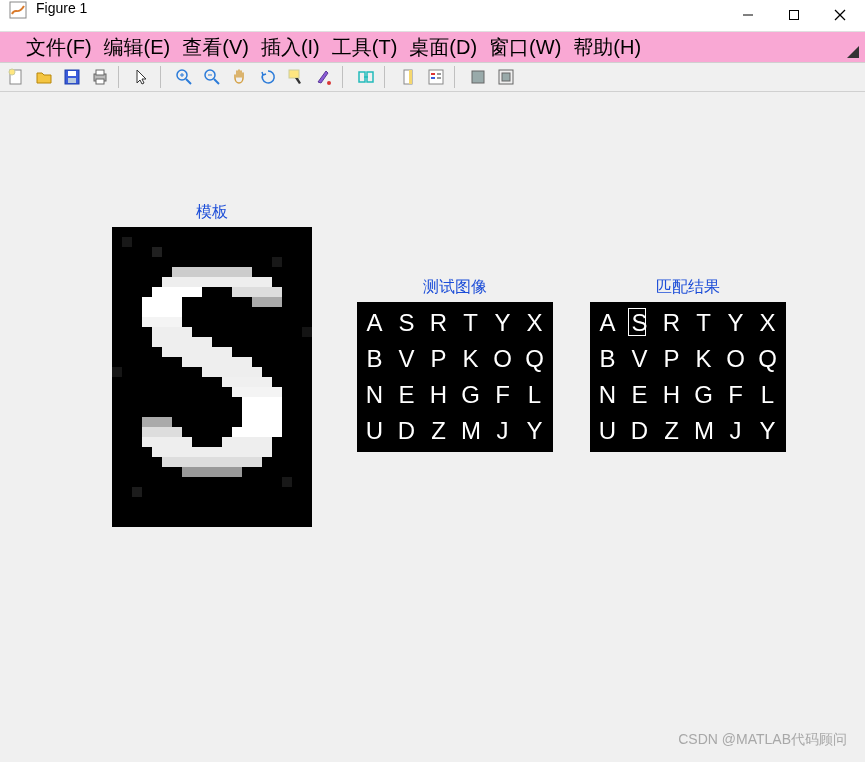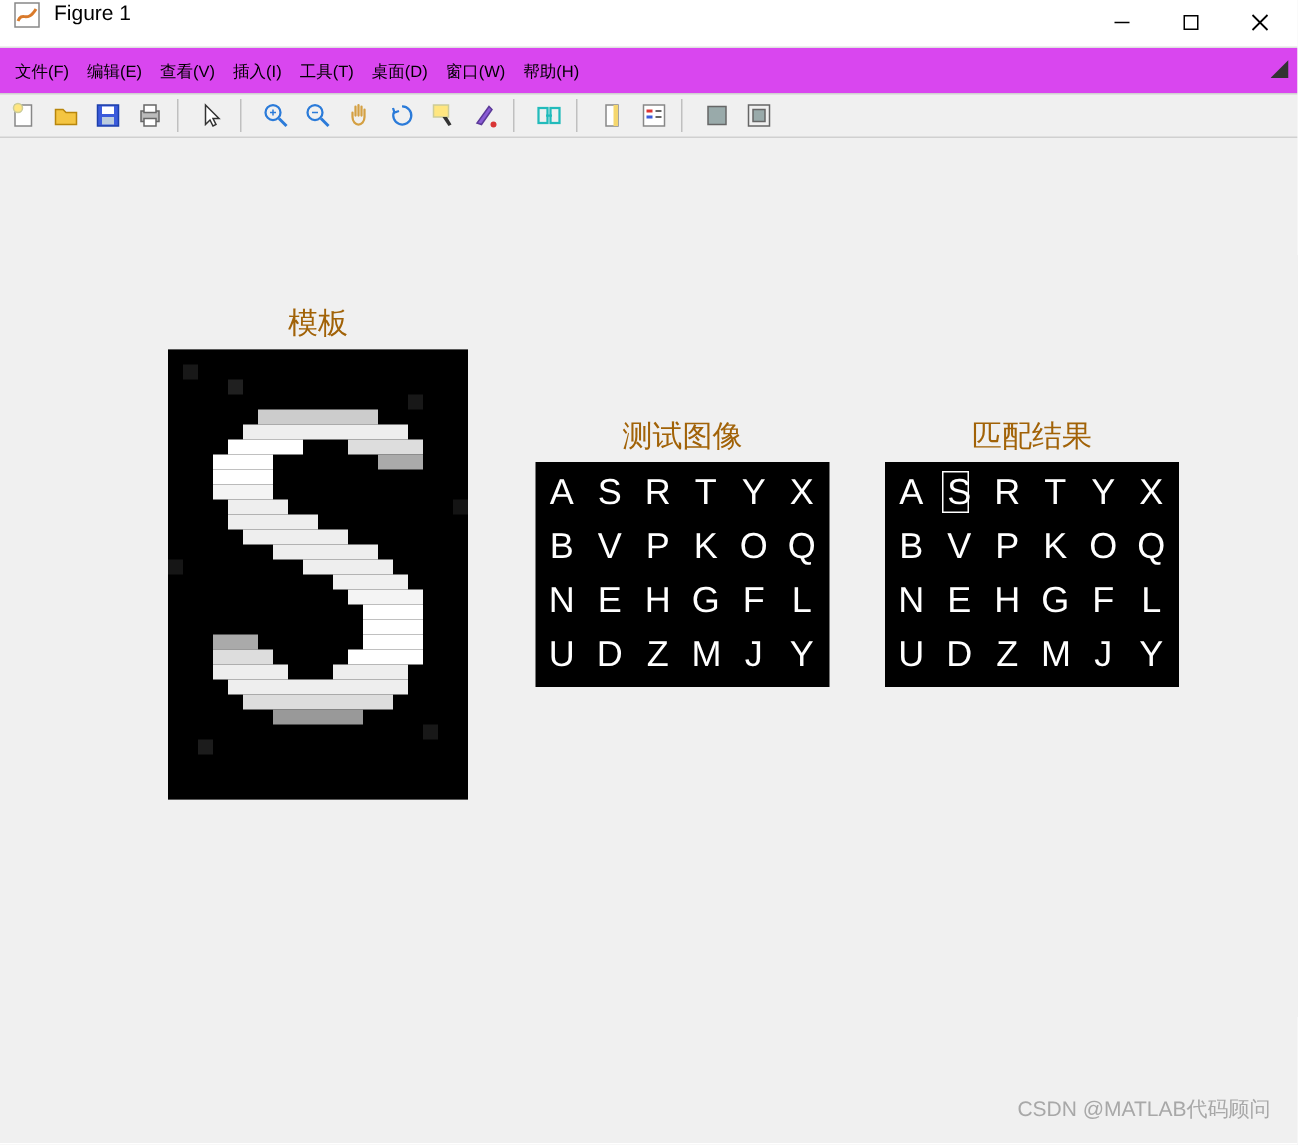--- a/index.html
+++ b/index.html
@@ -5,32 +5,32 @@
   * { box-sizing: border-box; margin: 0; padding: 0; }
   body { font-family: "Microsoft YaHei", sans-serif; background: #fff; width: 865px; height: 763px; overflow: hidden; position: relative; }
   
   .titlebar { height: 32px; background: #fff; display: flex; padding: 0 2px; border-bottom: 1px solid #e0e0e0; }
   .titlebar .icon { width: 20px; height: 20px; margin: 0 6px; }
   .titlebar .title { font-size: 14px; flex: 0 0 auto; margin-left: 2px; }
   .titlebar .spacer { flex: 1; }
   .winbtn { width: 46px; height: 30px; display: flex; align-items: center; justify-content: center; font-size: 14px; color: #333; }
   .winbtn svg { width: 12px; height: 12px; }
   
-  .menubar { height: 30px; background: #d946ef; display: flex; align-items: center; padding: 0 8px; font-size: 11px; position: relative; }
+  .menubar { height: 30px; background: #f9a8d4; display: flex; align-items: center; padding: 0 24px; font-size: 20px; position: relative; }
   .menubar .menu { margin-right: 8px; padding: 2px 2px; }
   .menubar .dock { position: absolute; right: 6px; top: 8px; }
   
   .toolbar { height: 30px; background: #f0f0f0; border-top: 1px solid #d0d0d0; border-bottom: 1px solid #d0d0d0; display: flex; align-items: center; padding: 0 4px; gap: 4px; }
   .toolbar .tbtn { width: 24px; height: 24px; display: flex; align-items: center; justify-content: center; border: 1px solid transparent; border-radius: 2px; }
   .toolbar .sep { width: 6px; height: 22px; border-left: 1px solid #c0c0c0; margin: 0 2px; }
   
   .canvas { position: relative; background: #f0f0f0; width: 100%; height: 670px; }
   
   .panel { position: absolute; text-align: center; }
-  .panel .ptitle { font-size: 20px; color: #a16207; margin-bottom: 4px; font-family: "SimSun", serif; }
+  .panel .ptitle { font-size: 16px; color: #1d4ed8; margin-bottom: 4px; font-family: "SimSun", serif; }
   .panel .pimg { background: #000; display: flex; flex-direction: column; align-items: center; justify-content: center; }
   
   
   .p-template { left: 112px; top: 110px; }
   .p-template .pimg { width: 200px; height: 300px; position: relative; }
   
   .p-test { left: 357px; top: 185px; }
   .p-test .pimg { width: 196px; height: 150px; }
   
   .p-result { left: 590px; top: 185px; }

